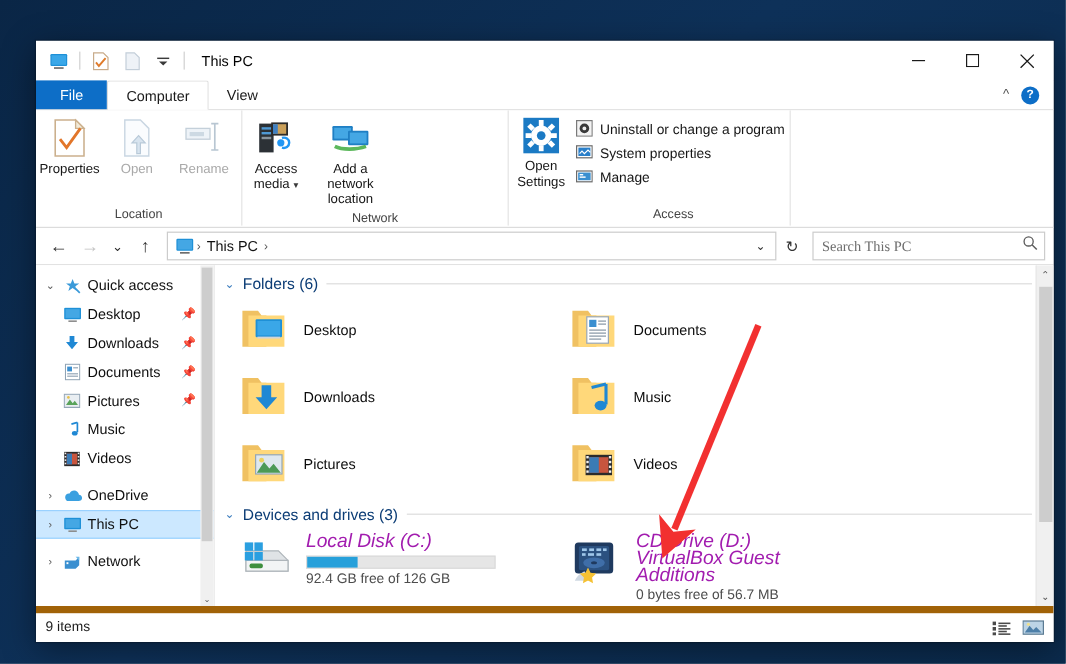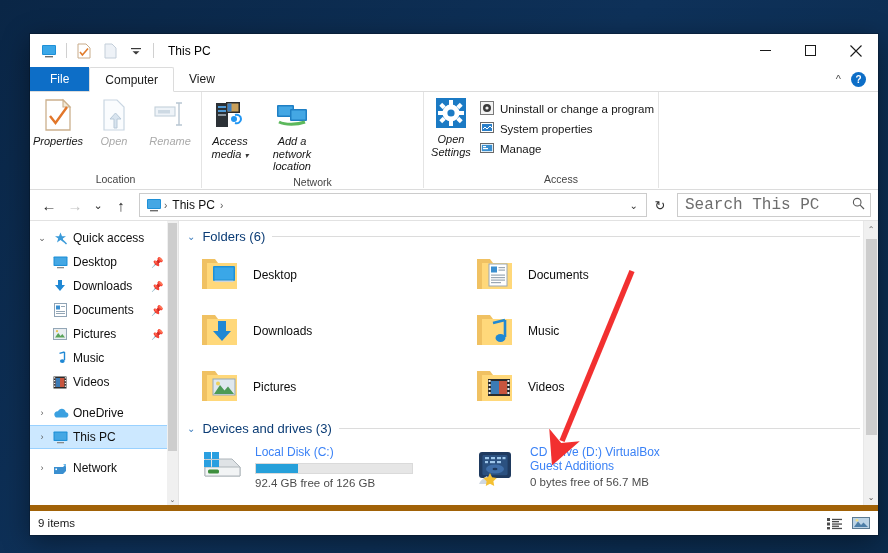--- a/index.html
+++ b/index.html
@@ -149,21 +149,20 @@
     text-align: center;
     line-height: 18px;
   }
   .big-btn {
     width: 52px;
     display: flex;
     flex-direction: column;
     align-items: center;
     padding: 2px 2px 0;
     text-align: center;
-    font-style: italic;
   }
   .big-btn .bicon { height: 34px; display:flex; align-items:center; justify-content:center; }
   .big-btn .blabel {
     font-size: 11px; color: #161616; line-height: 12.5px; margin-top: 3px;
   }
   .big-btn.disabled .blabel { color: #a9a9a9; }
   .big-btn.wide { width: 64px; }
   .caret-dn { font-size: 8px; color: #3a3a3a; }
 
   .small-list {
@@ -222,22 +221,22 @@
     width: 182px;
     height: 22px;
     border: 1px solid #cccccc;
     background: #fff;
     display: flex; align-items: center;
     margin-left: 4px;
     padding: 0 5px;
   }
   .searchbox input {
     flex: 1; border: none; outline: none;
-    font-size: 16px; color: #737373;
-    font-family: Liberation Mono, monospace;
+    font-size: 12px; color: #737373;
+    font-family: Liberation Serif, serif;
     background: transparent;
     min-width: 0;
   }
   .searchbox input::placeholder { color: #6d6d6d; }
 
   
   .body {
     flex: 1;
     display: flex;
     min-height: 0;
@@ -340,21 +339,21 @@
   }
   .drive {
     display: flex;
     gap: 10px;
     padding-left: 6px;
     align-items: flex-start;
     height: 56px;
   }
   .drive-ico { width: 46px; height: 46px; flex: none; margin-top: 4px; }
   .drive-info { padding-top: 4px; min-width: 0; }
-  .drive-name { font-size: 12px; color: #3b82f6; line-height: 14px; }
+  .drive-name { font-size: 16px; color: #a21caf; line-height: 14px; font-style: italic; }
   .bar-outer {
     width: 158px; height: 11px;
     background: #e6e6e6;
     border: 1px solid #dadada;
     margin: 4px 0 3px;
     box-sizing: border-box;
   }
   .bar-inner { height: 100%; background: #26a0da; }
   .drive-sub { font-size: 11.5px; color: #4c4c4c; }
 

